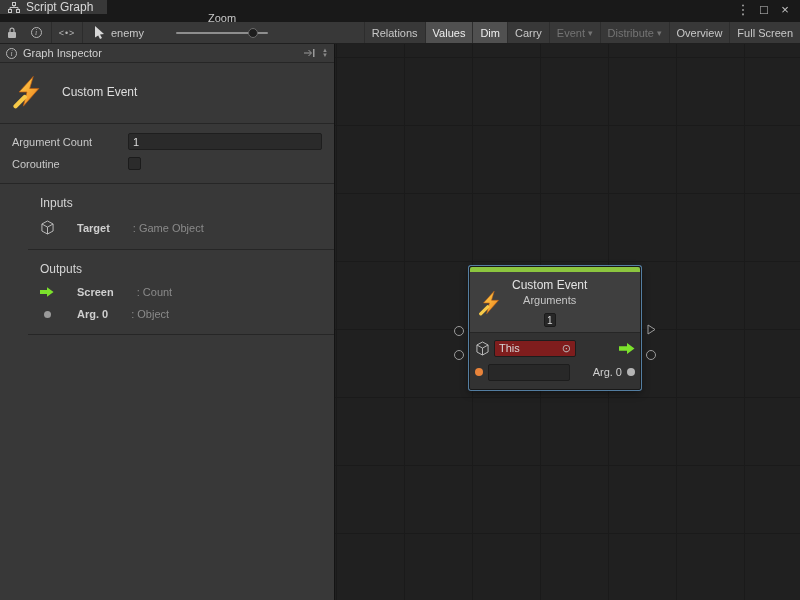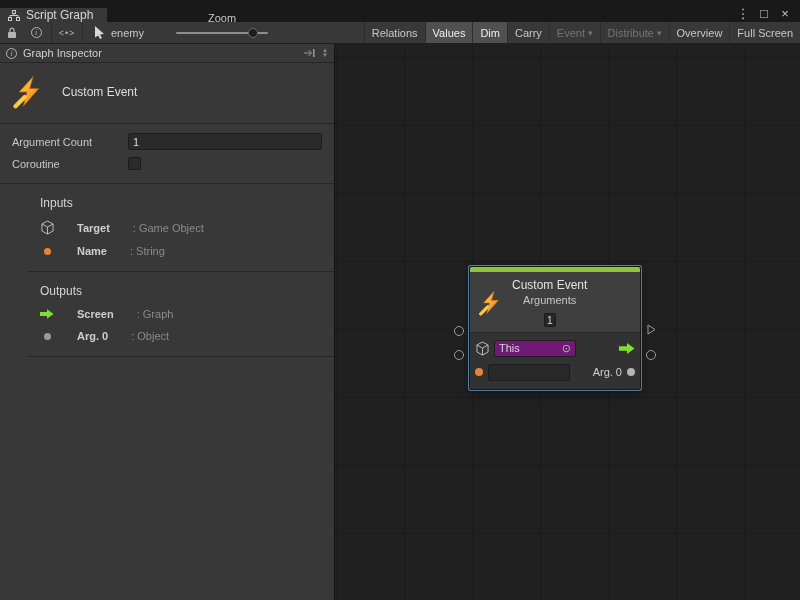--- a/index.html
+++ b/index.html
@@ -1,20 +1,20 @@
 <!DOCTYPE html>
 <html><head>
 <meta charset="utf-8">
 <style>
   html,body{margin:0;padding:0;}
   body{width:800px;height:600px;overflow:hidden;background:#191919;font-family:"Liberation Sans",sans-serif;user-select:none;}
   .window{position:relative;width:800px;height:600px;}
 
   
-  .titlebar{position:absolute;left:0;top:0;width:800px;height:22px;background:#191919;display:flex;align-items:flex-end;}
+  .titlebar{position:absolute;left:0;top:0;width:800px;height:22px;background:#191919;display:flex;align-items:flex-start;}
   .tab{display:flex;align-items:center;gap:6px;background:#383838;padding:0 14px 0 8px;font-size:12px;color:#d8d8d8;}
   .titlebar-right{margin-left:auto;display:flex;align-items:center;gap:3px;padding-right:6px;}
   .tb-ico{width:18px;height:18px;display:flex;align-items:center;justify-content:center;color:#c4c4c4;font-size:13px;}
 
   
   .toolbar{position:absolute;left:0;top:22px;width:800px;height:22px;background:#383838;border-bottom:1px solid #1f1f1f;display:flex;align-items:center;font-size:11px;color:#c8c8c8;box-sizing:border-box;}
   .tool-ico{width:24px;height:21px;display:flex;align-items:center;justify-content:center;}
   .tsep{width:1px;height:21px;background:#2c2c2c;margin:0 3px;}
   .code-ico{font-size:9px;color:#b5b5b5;letter-spacing:1px;}
   .graph-name{display:flex;align-items:center;gap:6px;padding:0 8px;}
@@ -59,21 +59,21 @@
   .node{position:absolute;left:134px;top:222px;width:170px;background:#333333;border:1px solid #181818;border-radius:2px;
     box-shadow:0 0 0 1px rgba(110,170,220,.7),0 3px 8px rgba(0,0,0,.45);}
   .node-accent{height:5px;background:#8CC63F;border-radius:2px 2px 0 0;}
   .node-head{display:flex;gap:8px;padding:6px 8px 5px;background:#3f3f3f;align-items:center;}
   .nh-text{display:flex;flex-direction:column;gap:2px;}
   .node-title{font-size:12px;color:#e2e2e2;}
   .args-line{display:flex;align-items:center;gap:7px;font-size:11px;color:#c6c6c6;flex-direction:column;}
   .badge{min-width:12px;height:14px;padding:0 2px;background:#272727;border:1px solid #1b1b1b;border-radius:2px;color:#d8d8d8;font-size:10px;display:flex;align-items:center;justify-content:center;box-sizing:border-box;}
   .node-body{border-top:1px solid #262626;background:#323232;padding:5px 5px 7px;display:flex;flex-direction:column;gap:4px;border-radius:0 0 2px 2px;}
   .nrow{display:flex;align-items:center;gap:5px;height:20px;}
-  .ndrop{width:82px;height:17px;background:#701a75;border:1px solid #1d1d1d;border-radius:2px;display:flex;align-items:center;padding:0 4px;gap:4px;color:#d6d6d6;font-size:11px;box-sizing:border-box;flex:0 0 auto;}
+  .ndrop{width:82px;height:17px;background:#7f1d1d;border:1px solid #1d1d1d;border-radius:2px;display:flex;align-items:center;padding:0 4px;gap:4px;color:#d6d6d6;font-size:11px;box-sizing:border-box;flex:0 0 auto;}
   .ndrop .picker{margin-left:auto;color:#b9b9b9;font-size:11px;line-height:1;}
   .nfield{width:82px;height:17px;background:#282828;border:1px solid #1d1d1d;border-radius:2px;box-sizing:border-box;color:#dddddd;font-size:11px;font-family:inherit;padding:0 4px;outline:none;flex:0 0 auto;}
   .arg-label{margin-left:auto;font-size:11px;color:#cfcfcf;}
   .pdot{width:8px;height:8px;border-radius:50%;flex:0 0 auto;}
   .pdot.orange{background:#e8833a;}
   .pdot.gray{background:#b5b5b5;}
   .flow-arrow{margin-left:auto;display:flex;align-items:center;}
   .eport{position:absolute;}
   .eport.circle{width:8px;height:8px;border:1px solid #9a9a9a;border-radius:50%;background:transparent;box-sizing:content-box;}
   .ep-l1{left:-16px;top:59px;}
@@ -193,39 +193,32 @@
       <div class="pitem">
         <span class="pi-ico">
           <svg width="13" height="15" viewBox="0 0 14 16">
             <path d="M7 1 L13 4.2 V11.8 L7 15 L1 11.8 V4.2 Z" fill="none" stroke="#c2c2c2"></path>
             <path d="M1 4.2 L7 7.6 L13 4.2 M7 7.6 V15" fill="none" stroke="#c2c2c2"></path>
           </svg>
         </span>
         <span class="pi-name">Target</span>
         <span class="pi-type">: Game Object</span>
       </div>
-      <div class="pitem">
-        <span class="pi-ico">
-            <span class="dot orange"></span>
-          </span>
-        <span class="pi-name">Name</span>
-        <span class="pi-type">: String</span>
-      </div>
     </div>
 
     <div class="section">
       <div class="sec-title">Outputs</div>
       <div class="pitem">
         <span class="pi-ico">
           <svg width="14" height="10" viewBox="0 0 16 11">
               <polygon points="0,3.2 8,3.2 8,0 15.5,5.5 8,11 8,7.8 0,7.8" fill="#7CE22C"></polygon>
             </svg>
         </span>
         <span class="pi-name">Screen</span>
-        <span class="pi-type">: Graph</span>
+        <span class="pi-type">: Count</span>
       </div>
       <div class="pitem">
         <span class="pi-ico">
             <span class="dot gray"></span>
           </span>
         <span class="pi-name">Arg. 0</span>
         <span class="pi-type">: Object</span>
       </div>
     </div>
   </div>

